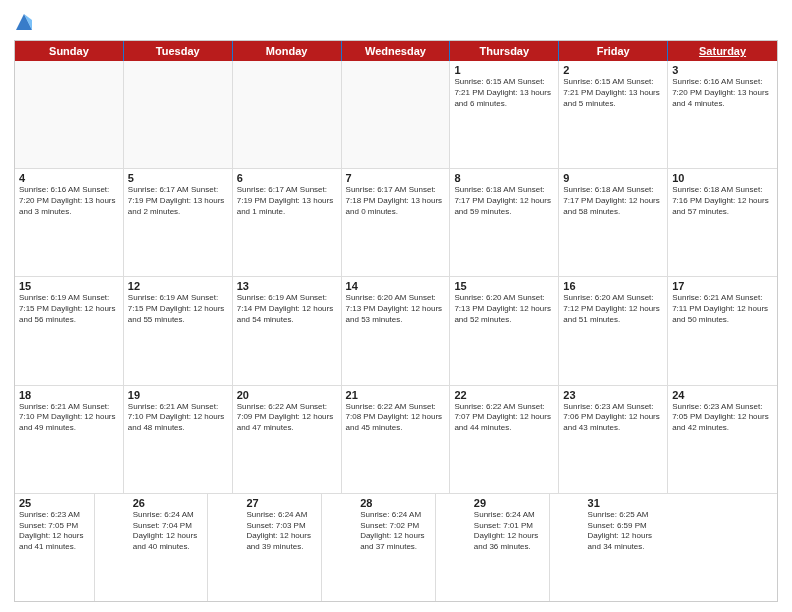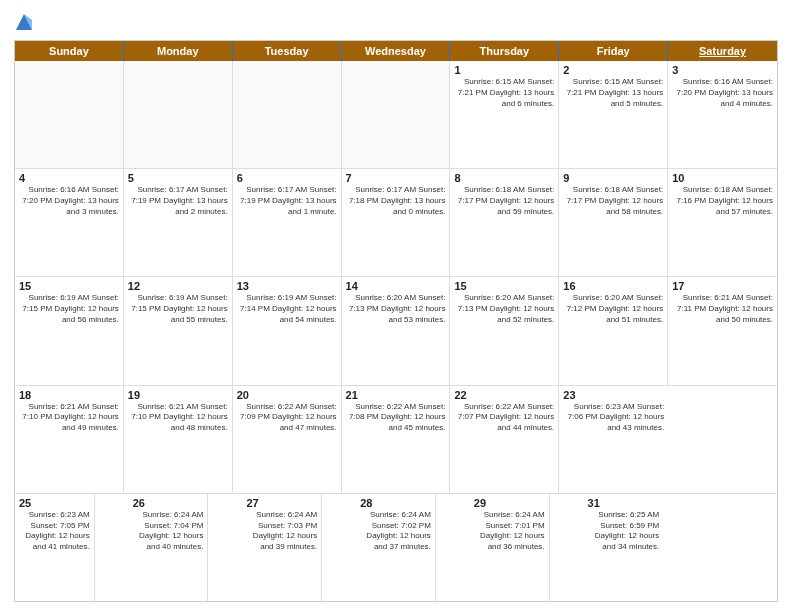--- a/index.html
+++ b/index.html
@@ -62,21 +62,21 @@
     }
     .calendar {
       flex: 1;
       display: flex;
       flex-direction: column;
       border: 1px solid #ccc;
     }
     .cal-header {
       display: grid;
       grid-template-columns: repeat(7, 1fr);
-      background: #a16207;
+      background: #b91c1c;
     }
     .cal-header-cell {
       color: #fff;
       font-size: 11px;
       font-weight: bold;
       text-align: center;
       padding: 4px 2px;
       border-right: 1px solid #1976d2;
     }
     .cal-header-cell:last-child { border-right: none; text-decoration: underline; }
@@ -107,21 +107,20 @@
     .day-num {
       font-size: 11px;
       font-weight: bold;
       color: #222;
       margin-bottom: 1px;
     }
     .day-info {
       font-size: 8px;
       color: #333;
       line-height: 1.35;
-      text-align: right;
     }
   </style>
 </head>
 <body>
 
 <div class="page">
   <div class="header">
     <div class="logo">
       <svg class="logo-icon" viewBox="0 0 20 24" xmlns="http://www.w3.org/2000/svg">
         <polygon points="2,20 10,4 18,20" fill="#1565c0" opacity="0.85"></polygon>
@@ -134,22 +133,22 @@
     </div>
     <div class="title-block">
       <div class="month-year"></div>
       <div class="location"></div>
     </div>
   </div>
 
   <div class="calendar">
     <div class="cal-header">
     <div class="cal-header-cell">Sunday</div>
+        <div class="cal-header-cell">Tuesday</div>
         <div class="cal-header-cell">Monday</div>
-        <div class="cal-header-cell">Tuesday</div>
         <div class="cal-header-cell">Wednesday</div>
         <div class="cal-header-cell">Thursday</div>
         <div class="cal-header-cell">Friday</div>
         <div class="cal-header-cell">Saturday</div>
       </div>
     <div class="cal-body">
     <div class="cal-row">
           <div class="cal-cell empty"></div>
           <div class="cal-cell empty"></div>
           <div class="cal-cell empty"></div>
@@ -314,20 +313,27 @@
 Daylight: 12 hours
 and 44 minutes.</div>
           </div>
           <div class="cal-cell">
             <div class="day-num">23</div>
             <div class="day-info">Sunrise: 6:23 AM
 Sunset: 7:06 PM
 Daylight: 12 hours
 and 43 minutes.</div>
           </div>
+          <div class="cal-cell">
+            <div class="day-num">24</div>
+            <div class="day-info">Sunrise: 6:23 AM
+Sunset: 7:05 PM
+Daylight: 12 hours
+and 42 minutes.</div>
+          </div>
         </div>
         <div class="cal-row">
           <div class="cal-cell">
             <div class="day-num">25</div>
             <div class="day-info">Sunrise: 6:23 AM
 Sunset: 7:05 PM
 Daylight: 12 hours
 and 41 minutes.</div>
           </div>
           <div class="cal-cell">

